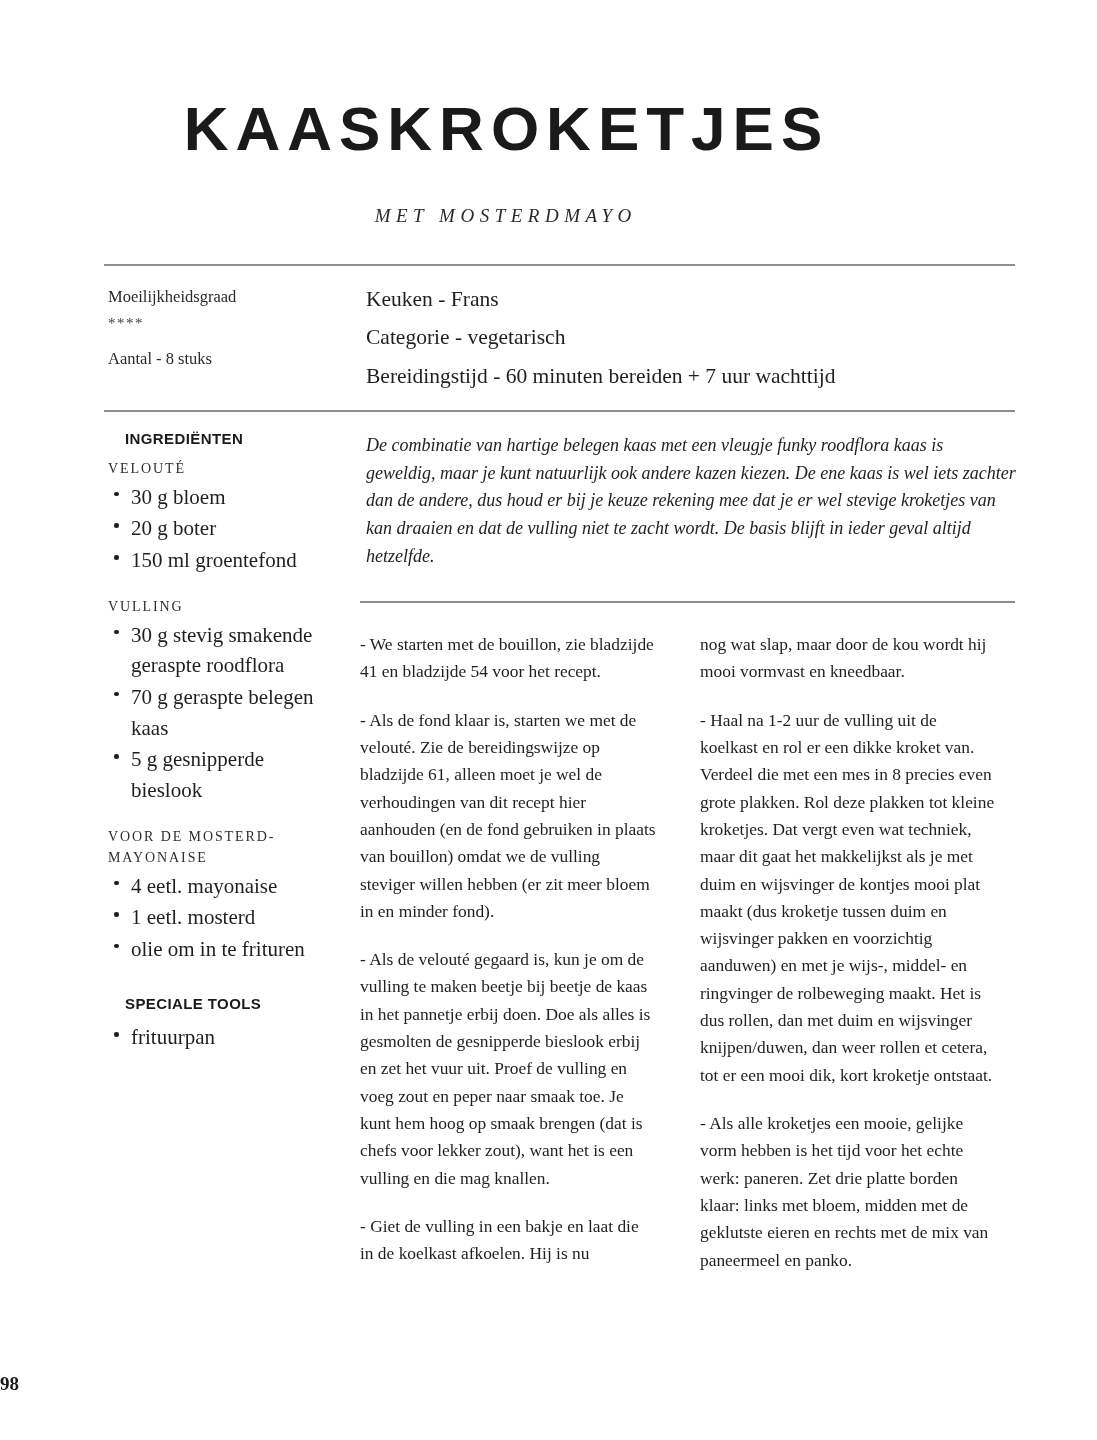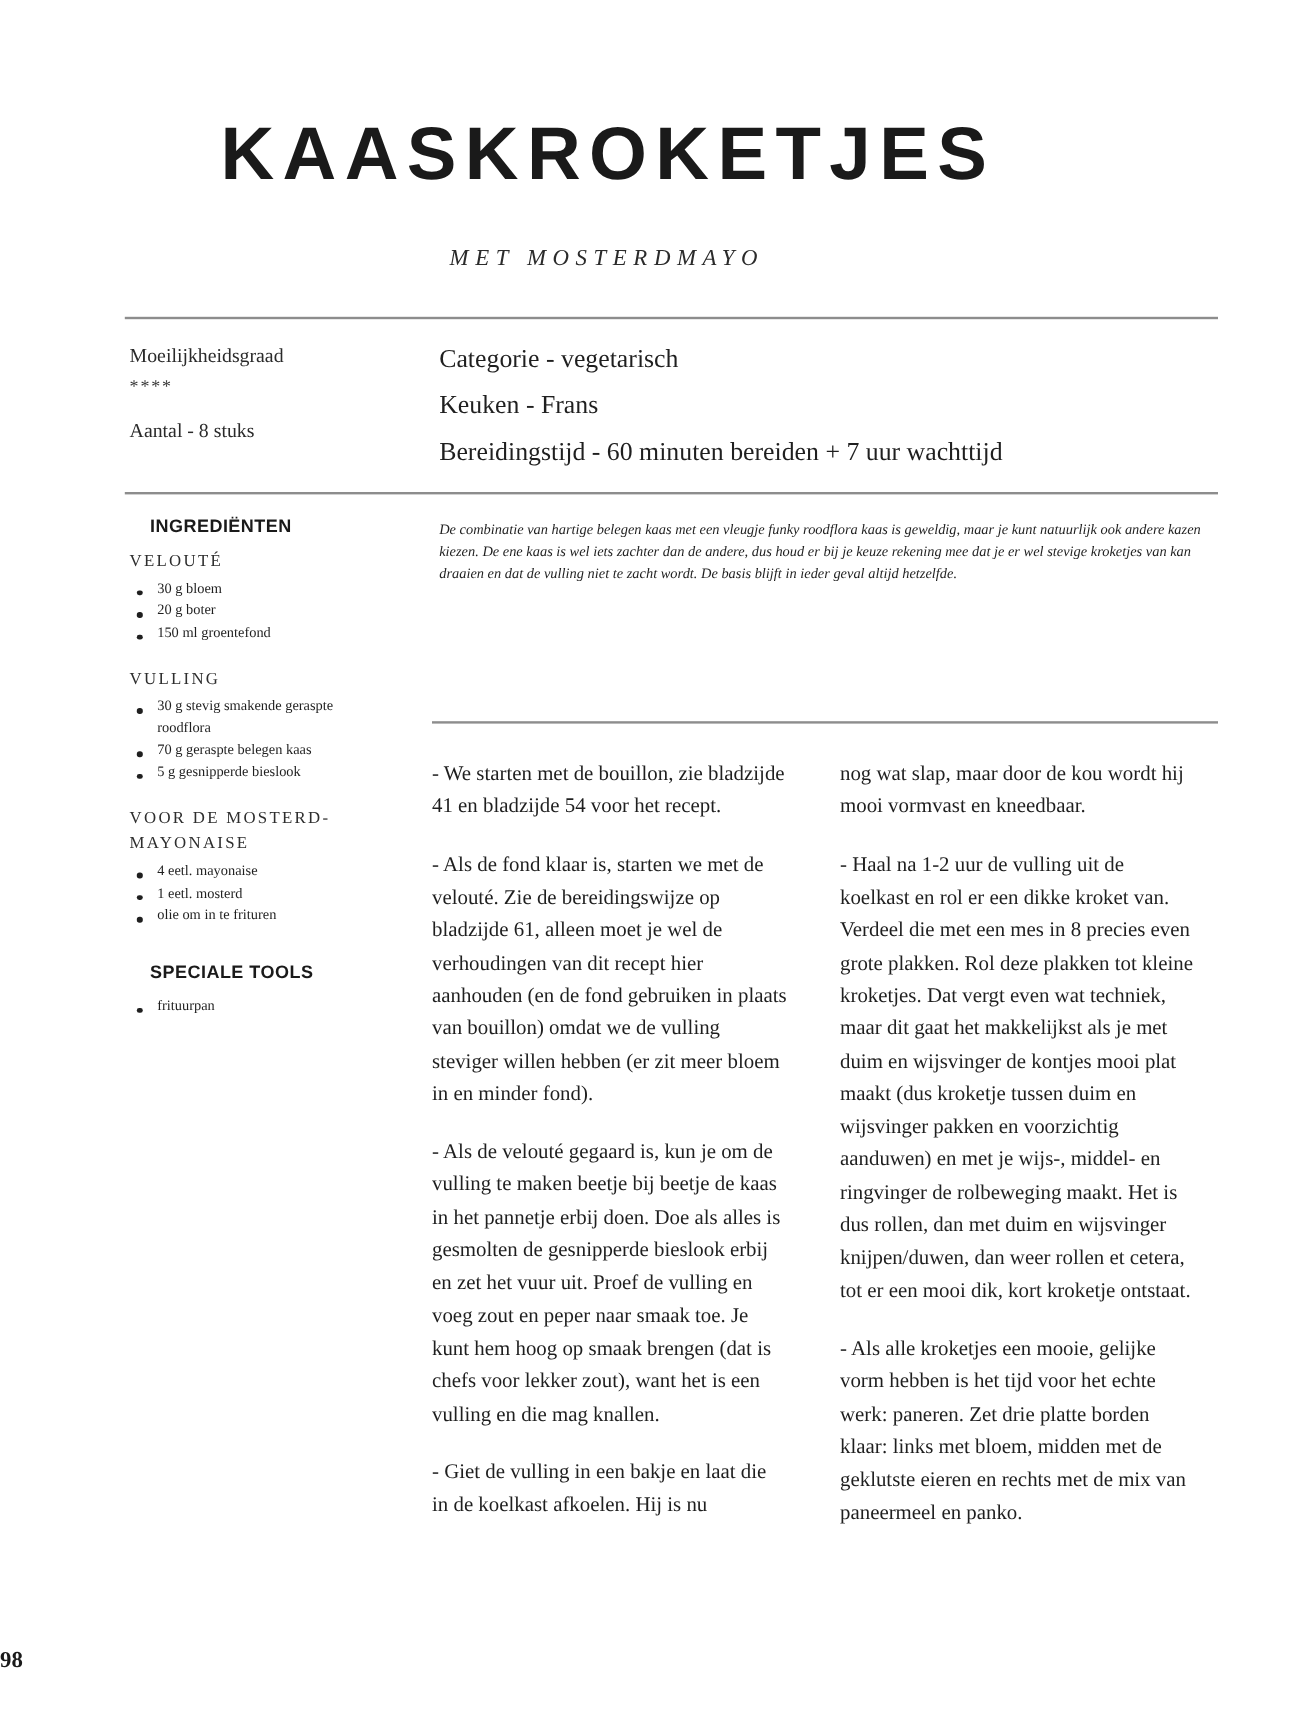--- a/index.html
+++ b/index.html
@@ -117,21 +117,21 @@
     text-transform: uppercase;
   }
   ul.ing-list {
     list-style: none;
     margin: 0 0 0 0;
     padding: 0;
   }
   ul.ing-list li {
     position: relative;
     padding-left: 23px;
-    font-size: 12px;
+    font-size: 21px;
     line-height: 1.46;
     color: #1f1f1f;
     margin-bottom: 1px;
   }
   ul.ing-list li::before {
     content: "";
     position: absolute;
     left: 6px;
     top: 10px;
     width: 4.5px;
@@ -143,21 +143,21 @@
   .ing-group:last-child { margin-bottom: 0; }
   .tools-block { margin-top: 30px; }
 
   
   .intro {
     position: absolute;
     left: 366px;
     top: 432px;
     width: 650px;
     font-style: italic;
-    font-size: 12px;
+    font-size: 18px;
     line-height: 1.54;
     color: #1f1f1f;
     text-align: left;
   }
 
   
   .columns {
     position: absolute;
     left: 360px;
     top: 631px;
@@ -205,22 +205,22 @@
   <div class="rule rule-top"></div>
 
   <div class="meta-left">
     <span>Moeilijkheidsgraad</span>
     <span class="stars">****</span>
     <span class="gap"></span>
     <span>Aantal - 8 stuks</span>
   </div>
 
   <div class="meta-right">
+    <div>Keuken - Frans</div>
     <div>Categorie - vegetarisch</div>
-    <div>Keuken - Frans</div>
     <div>Bereidingstijd - 60 minuten bereiden + 7 uur wachttijd</div>
   </div>
 
   <div class="rule rule-mid"></div>
 
   <div class="sidebar">
     <h2 class="side-heading">INGREDIËNTEN</h2>
 
     <div class="ing-group">
       <div class="sub-heading">VELOUTÉ</div>

